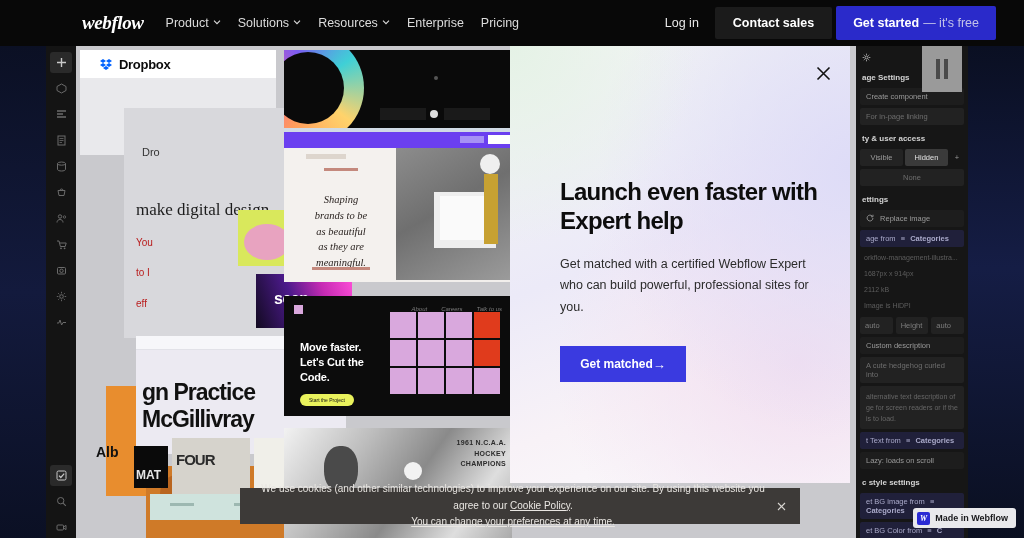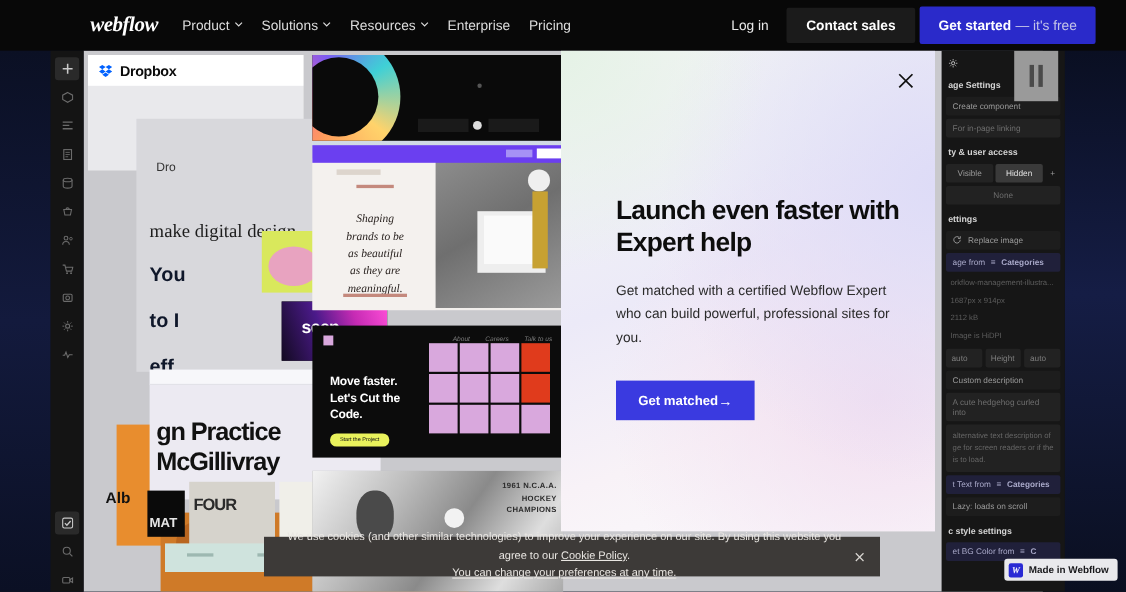--- a/index.html
+++ b/index.html
@@ -79,27 +79,27 @@
 
   
   .canvas {
     position: absolute; left: 76px; top: 46px; width: 872px; height: 492px;
     background: #c9c9cd; overflow: hidden; z-index: 10;
   }
   .card { position: absolute; overflow: hidden; background: #fff; }
 
   
   .cA1 { left: 4px; top: 4px; width: 196px; height: 105px; background:#e9e9ec; }
-  .dbx-bar { height: 28px; background:#fff; display:flex; align-items:center; padding-left:10px; gap:7px; }
+  .dbx-bar { height: 28px; background:#fff; display:flex; align-items:center; padding-left:20px; gap:7px; }
   .dbx-name { font-size: 13px; font-weight: 700; color:#0b0b0b; letter-spacing:-.3px; }
   .cA2 { left: 48px; top: 62px; width: 170px; height: 230px; background:#d8d8dc; }
   .cA2 .hd { font-size: 11px; color:#333; padding: 38px 0 0 18px; }
   .cA2 .big { font-size: 17px; color:#1c1c1c; padding: 42px 0 0 12px; line-height:1.15;
               font-family:"Liberation Serif", serif; }
-  .cA2 .sub { font-size: 18px; color:#0f172a; padding: 16px 0 0 12px; line-height:1.45;font-weight:bold; }
+  .cA2 .sub { font-size: 10px; color:#b91c1c; padding: 16px 0 0 12px; line-height:1.45; }
   .cA3 { left: 60px; top: 290px; width: 210px; height: 118px; background:#eceaf2; }
   .cA3 .t1 { font-size: 23px; font-weight:700; color:#111; letter-spacing:-1px; padding: 30px 0 0 6px; line-height:1.05; }
   .cA3 .t2 { font-size: 23px; font-weight:700; color:#111; letter-spacing:-1px; padding: 2px 0 0 6px; }
   .cA3 .topline { height:14px; background:#f7f7fa; border-bottom:1px solid #e2e2e8; }
   .cA4 { left: 58px; top: 400px; width: 34px; height: 42px; background:#0a0a0a; }
   .cA4 .m { color:#e5e5e5; font-size:12px; font-weight:800; padding:22px 0 0 2px; }
   .cA5 { left: 96px; top: 392px; width: 78px; height: 58px; background:#d6d3cc; }
   .cA6 { left: 178px; top: 392px; width: 34px; height: 52px; background:#f0efe9; }
   .cA7 { left: 74px; top: 448px; width: 200px; height: 26px; background:#cfe3dd; }
   .cA8 { left: 30px; top: 340px; width: 52px; height: 110px; background:#e88d2e; }
@@ -548,20 +548,25 @@
     <div class="rp-purple">
       <span>t Text from</span>
       <span style="margin:0 3px;">≡</span>
       <b>Categories</b>
     </div>
     <div class="rp-sec">
       <span>Lazy: loads on scroll</span>
     </div>
     <div class="rp-head">c style settings</div>
     <div class="rp-purple">
+      <span>et BG image from</span>
+      <span style="margin:0 3px;">≡</span>
+      <b>Categories</b>
+    </div>
+    <div class="rp-purple">
       <span>et BG Color from</span>
       <span style="margin:0 3px;">≡</span>
       <b>C</b>
     </div>
 
   </div>
 
   <div class="pause-btn">
     <span></span>
     <span></span>

